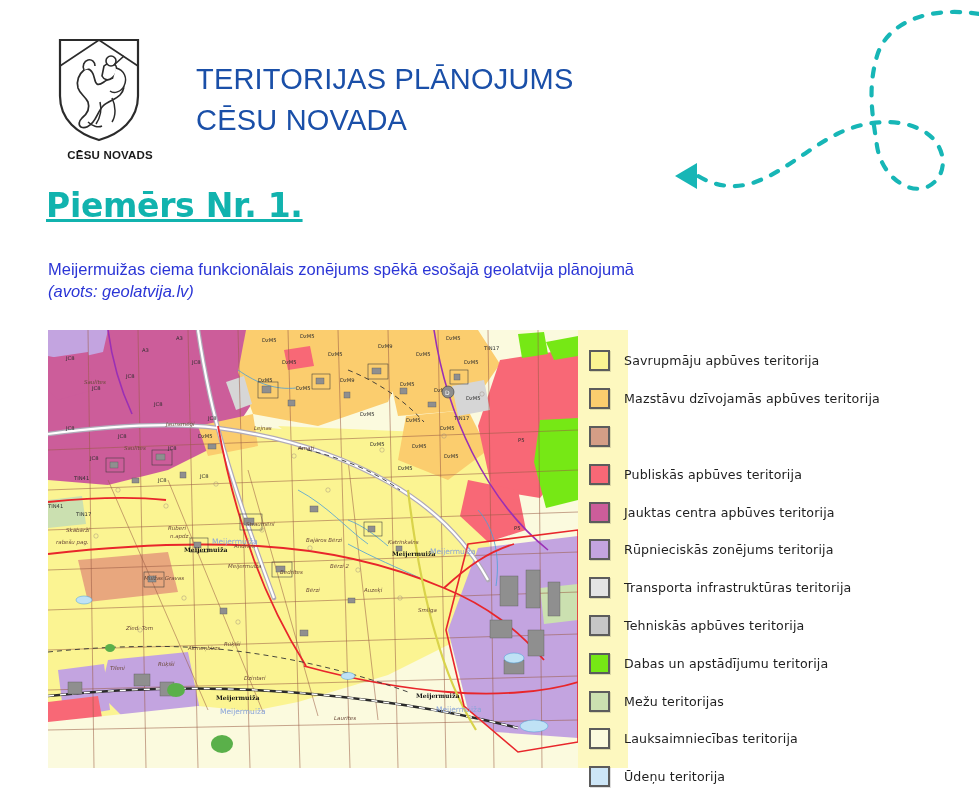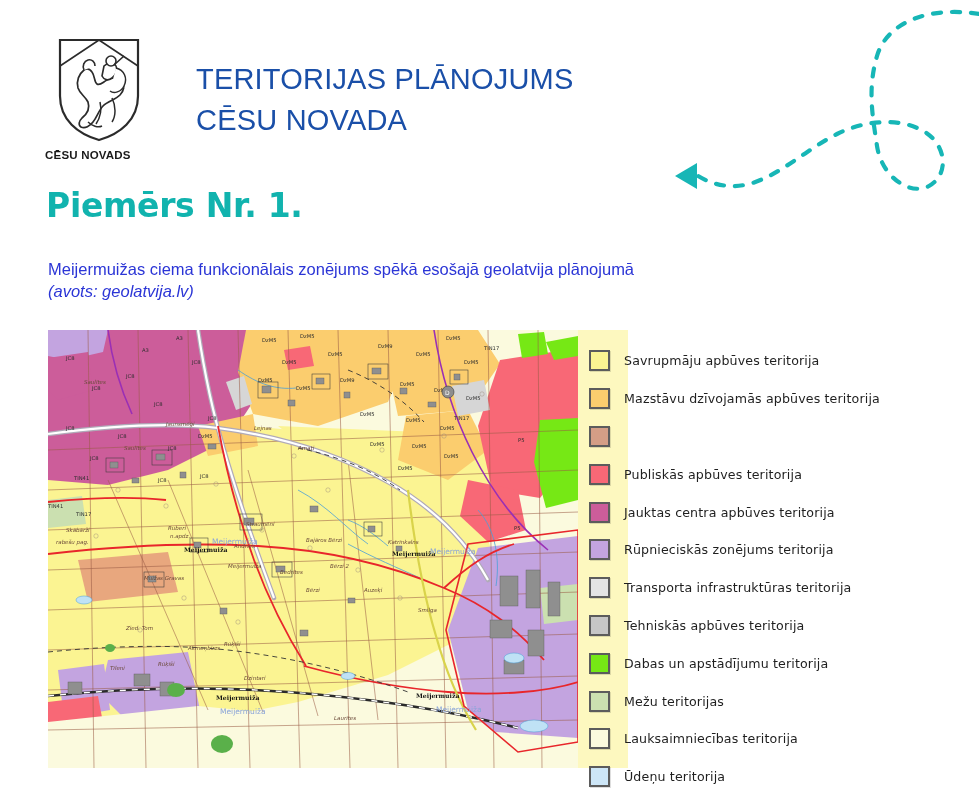--- a/index.html
+++ b/index.html
@@ -22,21 +22,21 @@
     top: 0; right: 0;
     width: 350px; height: 212px;
     pointer-events: none;
   }
 
   
   #crest-block {
     position: absolute;
     left: 45px; top: 36px;
     width: 108px;
-    text-align: left;
+    text-align: right;
   }
   #crest-svg { display: block; margin: 0 auto; }
   #crest-caption {
     margin-top: 5px;
     font-size: 11.5px;
     font-weight: bold;
     letter-spacing: .2px;
     color: #1a1a1a;
     font-family: "Liberation Sans", sans-serif;
     white-space: nowrap;
@@ -55,20 +55,21 @@
 
   #kicker {
     position: absolute;
     left: 46px; top: 186px;
     color: #11b3ae;
     font-size: 33px;
     font-weight: bold;
     letter-spacing: -0.3px;
     font-family: "DejaVu Sans", sans-serif;
     white-space: nowrap;
+    text-decoration: underline;
   }
 
   #subtitle {
     position: absolute;
     left: 48px; top: 258px;
     width: 820px;
     color: #2b35d6;
     font-size: 16.5px;
     line-height: 1.34;
     font-family: "Liberation Sans", sans-serif;

